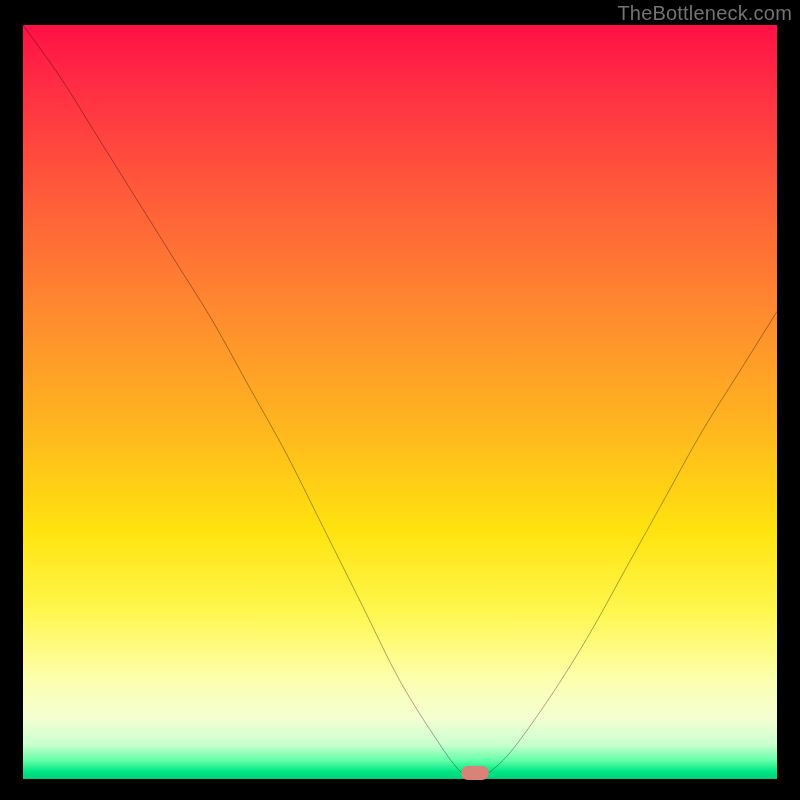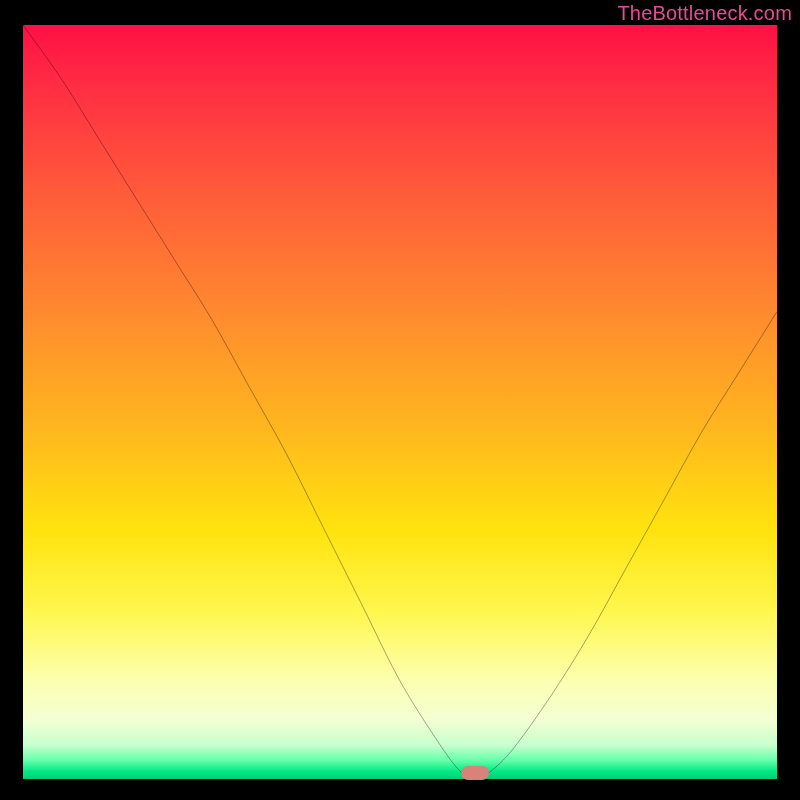--- a/index.html
+++ b/index.html
@@ -14,21 +14,21 @@
   .frame {
     position: relative;
     width: 800px;
     height: 800px;
     background: #000;
   }
   .watermark {
     position: absolute;
     top: 2px;
     right: 8px;
-    color: #ec4899;
+    color: #737373;
     font-size: 20px;
     font-weight: 500;
     letter-spacing: 0.2px;
     z-index: 10;
   }
   .plot-wrap {
     position: absolute;
     left: 23px;
     top: 25px;
     width: 754px;

